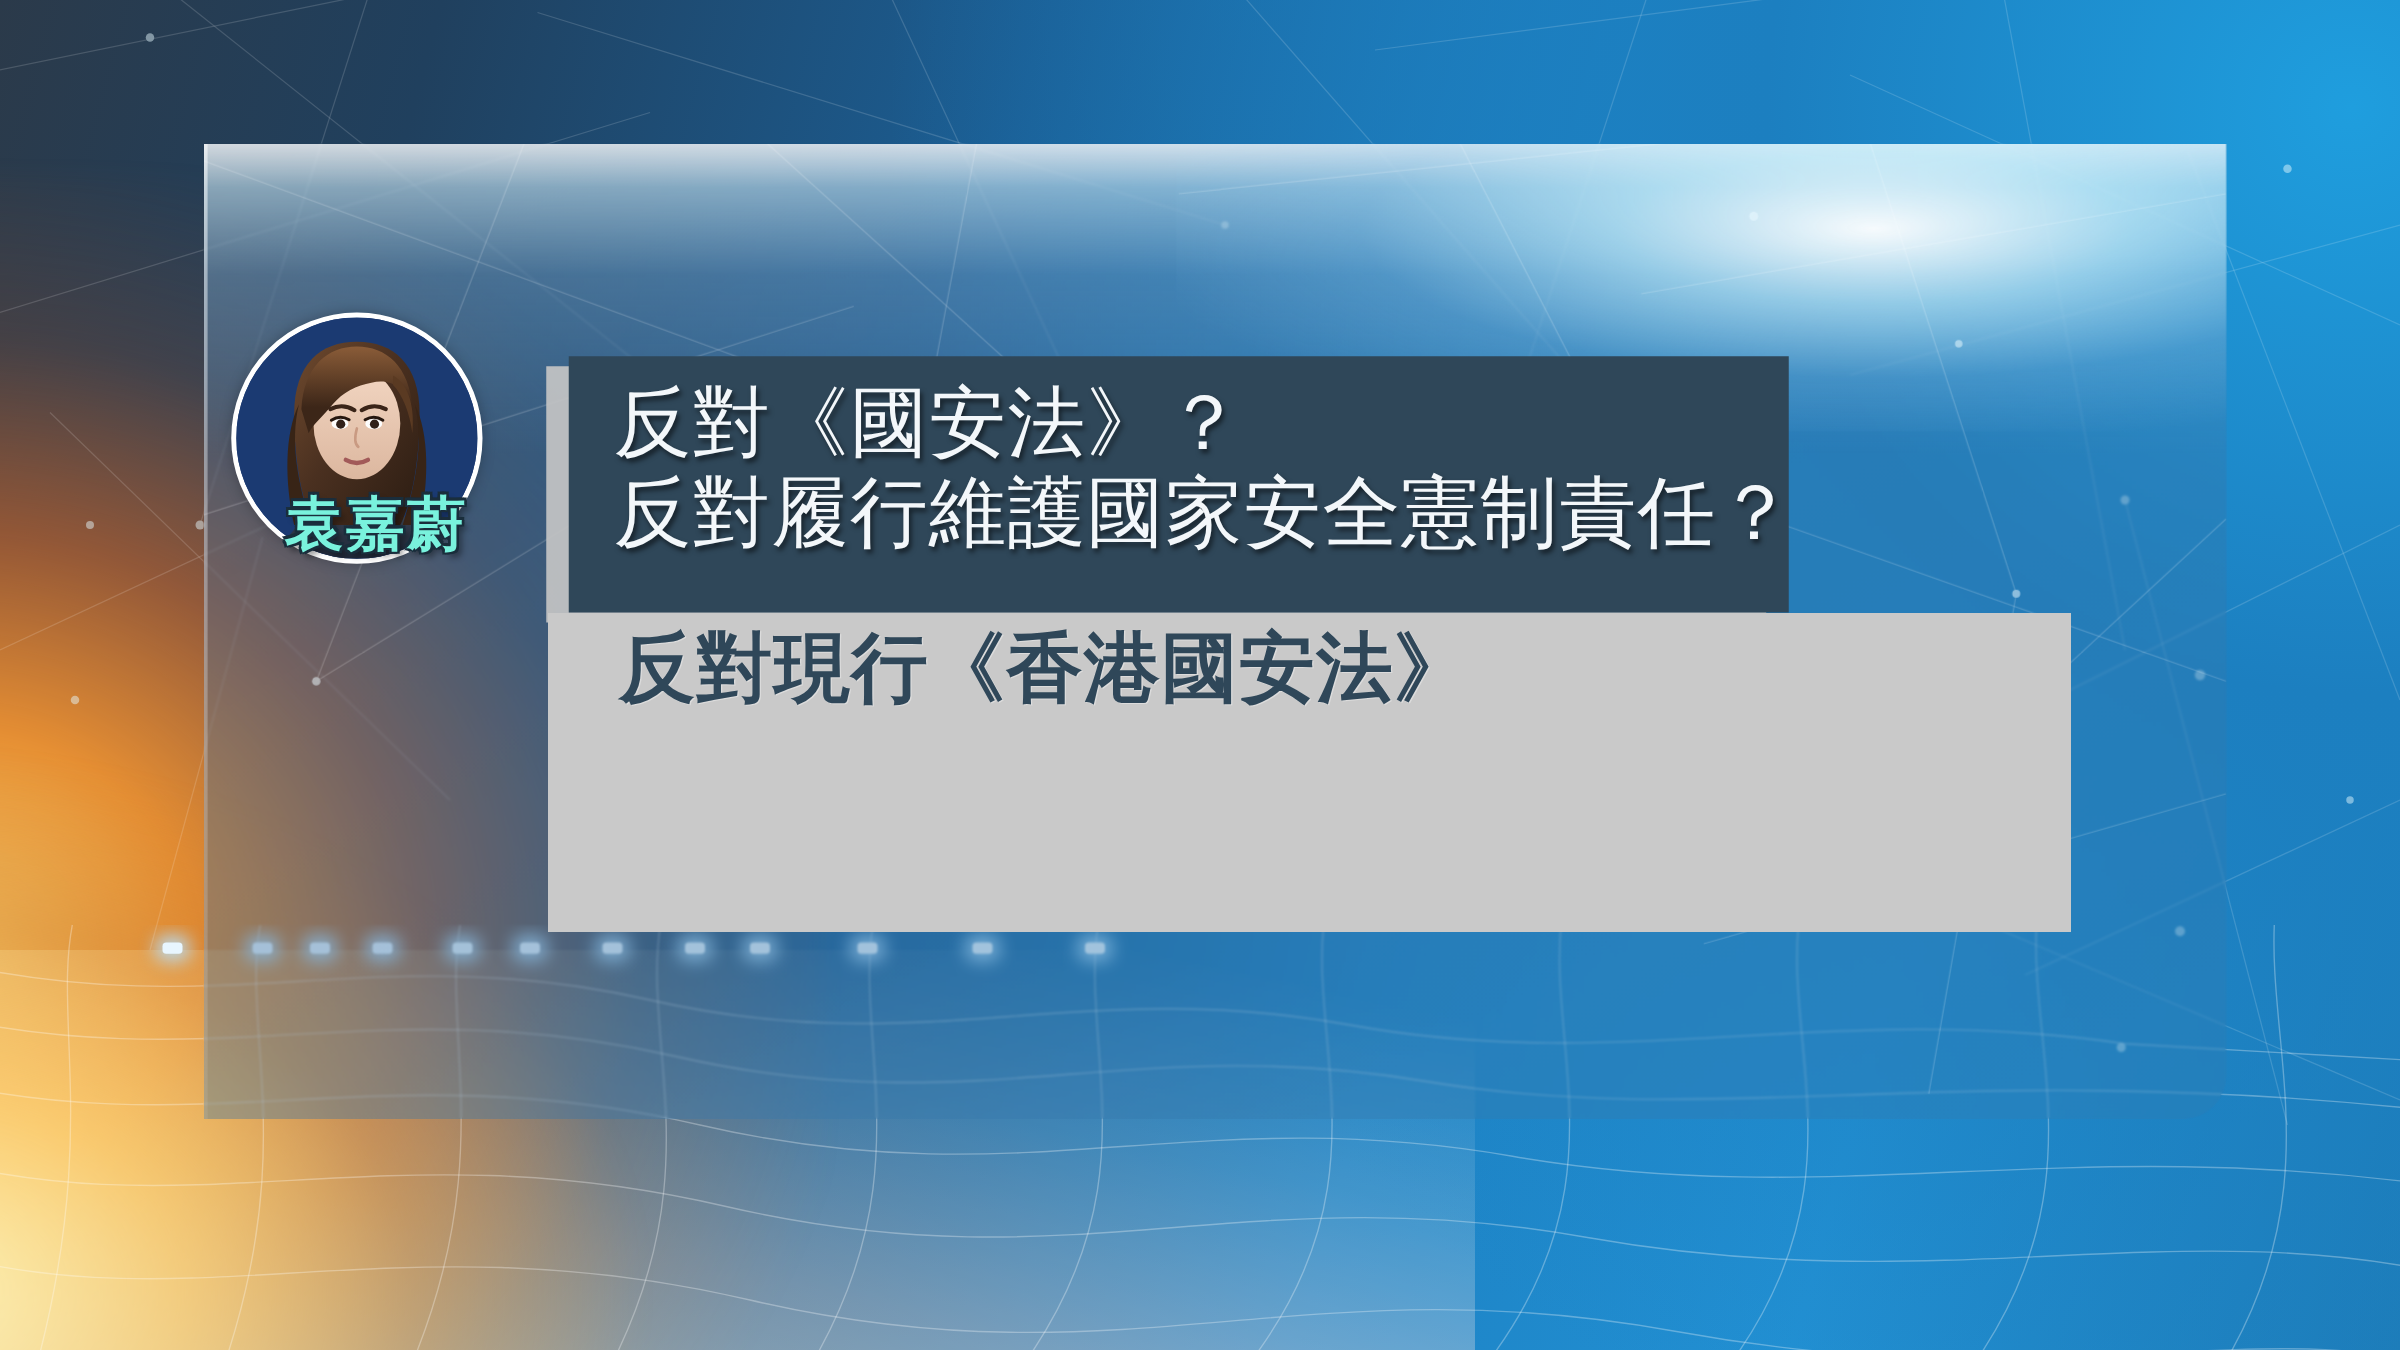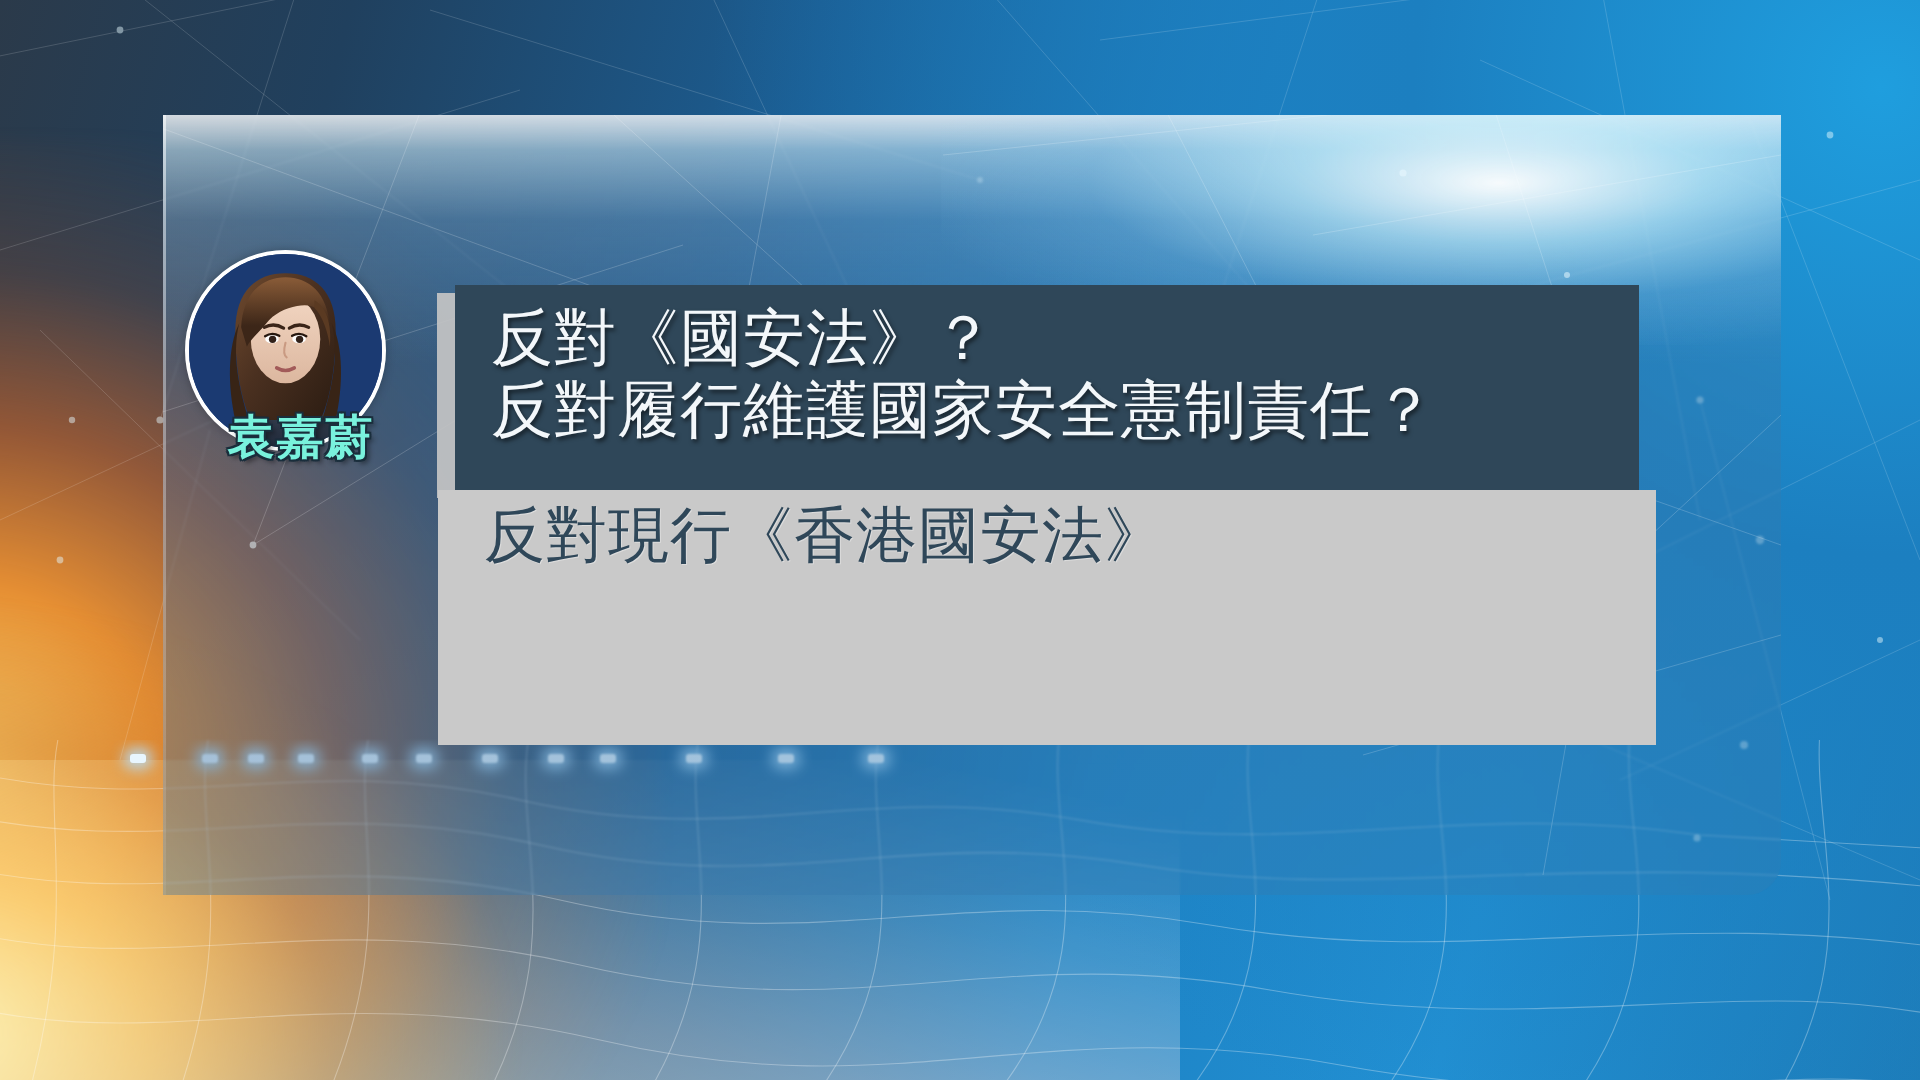--- a/index.html
+++ b/index.html
@@ -87,46 +87,45 @@
     position:absolute;left:186px;top:388px;width:230px;
     text-align:center;
     font-size:47px;font-weight:700;letter-spacing:2px;
     color:#79f2dd;
     font-family:"DejaVu Sans","Liberation Sans",sans-serif;
     text-shadow:
       -2px 0 0 #1a2e3c, 2px 0 0 #1a2e3c, 0 -2px 0 #1a2e3c, 0 2px 0 #1a2e3c,
       -2px -2px 0 #1a2e3c, 2px -2px 0 #1a2e3c, -2px 2px 0 #1a2e3c, 2px 2px 0 #1a2e3c,
       4px 4px 5px rgba(0,0,0,.45);
     white-space:nowrap;
-    margin-top:18px;
   }
 
   
   .headline-box{
-    position:absolute;left:455px;top:285px;width:1184px;height:205px;
+    position:absolute;left:455px;top:285px;width:976px;height:205px;
     background:#2f4759;
     box-shadow:-18px 8px 0 0 rgba(196,196,196,.92);
   }
   .headline-box .hl{
     color:#f3f7fa;
     font-size:62px;line-height:1.0;font-weight:400;
     letter-spacing:1px;white-space:nowrap;
     text-shadow:2px 3px 4px rgba(0,0,0,.55);
   }
   .hl1{position:absolute;left:36px;top:22px;}
   .hl2{position:absolute;left:36px;top:94px;}
 
   .body-box{
     position:absolute;left:438px;top:490px;width:1218px;height:255px;
     background:#c9c9c9;
   }
   .body-box .bl{
-    position:absolute;left:46px;
+    position:absolute;left:57px;
     color:#2f4759;
-    font-size:61px;line-height:1.0;font-weight:400;letter-spacing:1px;
+    font-size:61px;line-height:1.0;font-weight:700;letter-spacing:1px;
     white-space:nowrap;
     text-shadow:1px 1px 0 rgba(255,255,255,.35);
   }
   .bl1{top:14px;}
   .bl2{top:93px;}
   .bl3{top:172px;}
 </style>
 </head>
 <body>
 

